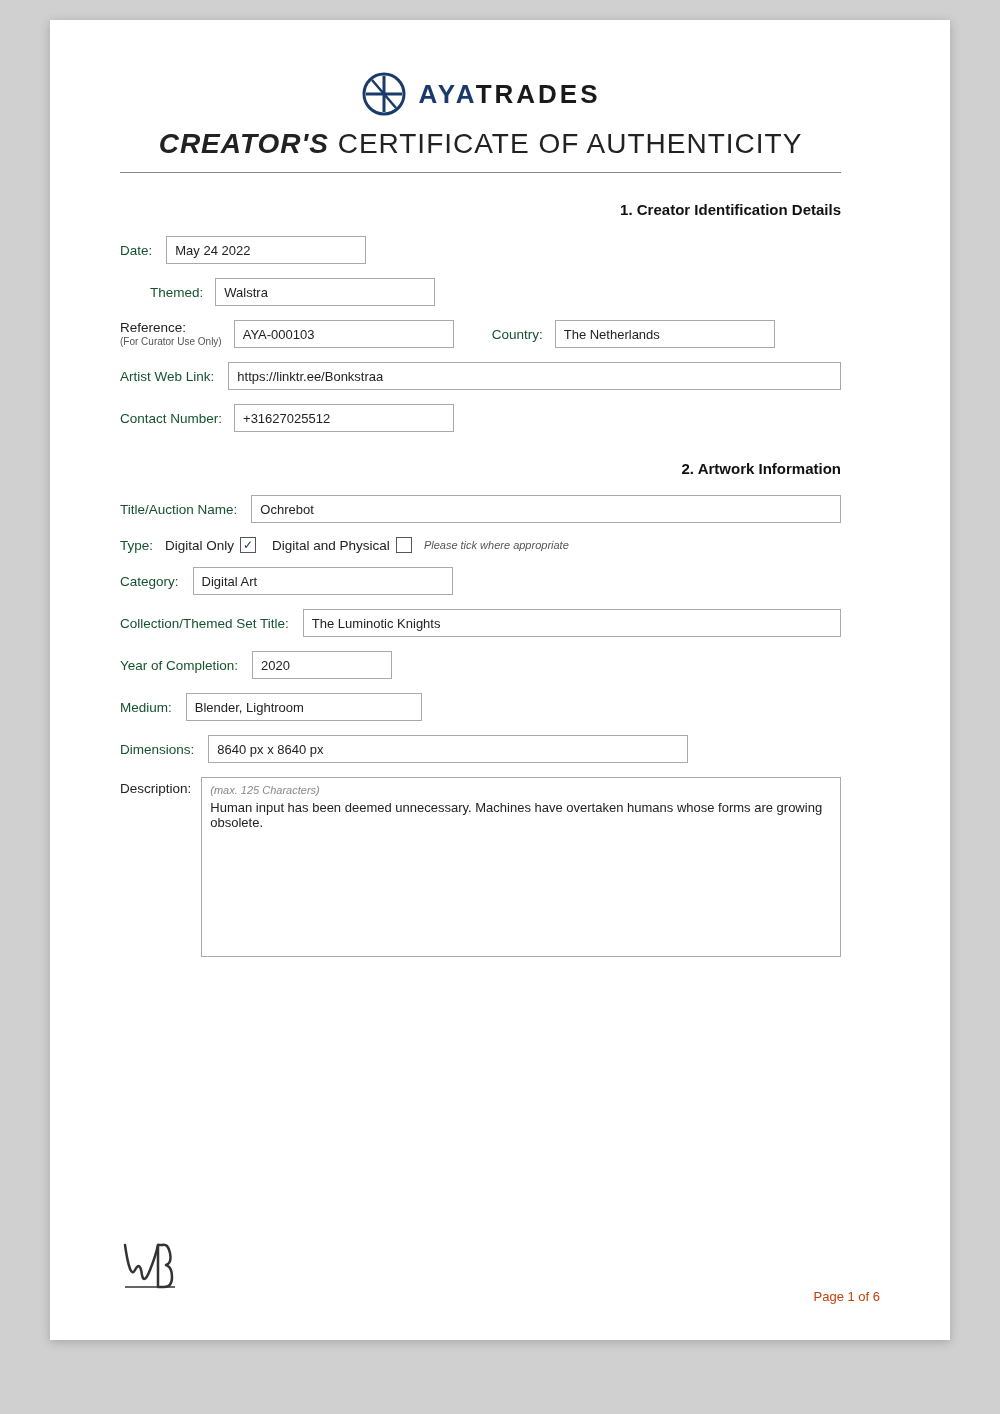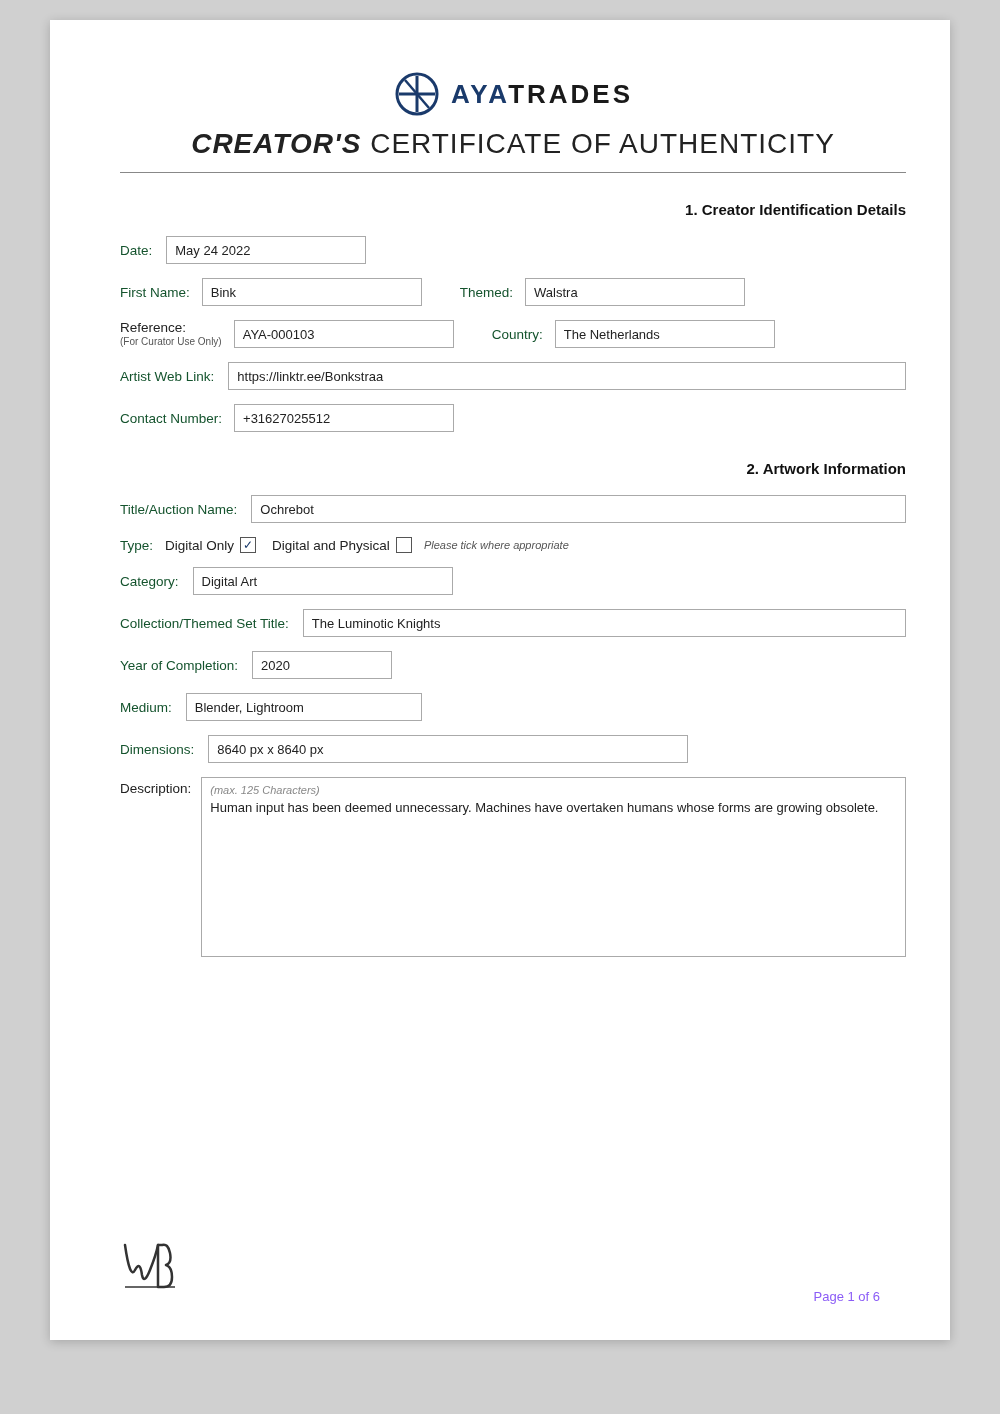--- a/index.html
+++ b/index.html
@@ -9,21 +9,21 @@
       justify-content: center;
       align-items: flex-start;
       min-height: 100vh;
       padding: 20px;
       font-family: Arial, sans-serif;
     }
     .page {
       width: 900px;
       min-height: 1320px;
       background: #fff;
-      padding: 50px 44px 60px 70px;
+      padding: 50px 109px 60px 70px;
       position: relative;
       box-shadow: 0 2px 10px rgba(0,0,0,0.2);
     }
     
     .header {
       display: flex;
       flex-direction: column;
       align-items: center;
       margin-bottom: 18px;
     }
@@ -194,21 +194,21 @@
       align-items: flex-end;
     }
     .signature-area {
       font-size: 36px;
       color: #333;
       font-family: 'Georgia', serif;
       font-style: italic;
     }
     .page-number {
       font-size: 13px;
-      color: #8b5cf6;
+      color: #c2410c;
     }
     .col-group {
       display: flex;
       align-items: center;
       gap: 6px;
     }
     
     .ref-label-block {
       display: flex;
       flex-direction: column;
@@ -244,24 +244,20 @@
 
   <div class="section">
     <div class="section-title">1. Creator Identification Details</div>
 
     <div class="form-row">
       <span class="field-label">Date:</span>
       <div class="field-box date">May 24 2022</div>
     </div>
 
     <div class="form-row">
-      <div class="col-group">
-        <span class="field-label">First Name:</span>
-        <div class="field-box medium">Bink</div>
-      </div>
       <div class="col-group" style="margin-left:30px;">
         <span class="field-label">Themed:</span>
         <div class="field-box medium">Walstra</div>
       </div>
     </div>
 
     <div class="form-row">
       <div class="col-group">
         <div class="ref-label-block">
           <span>Reference:</span>

